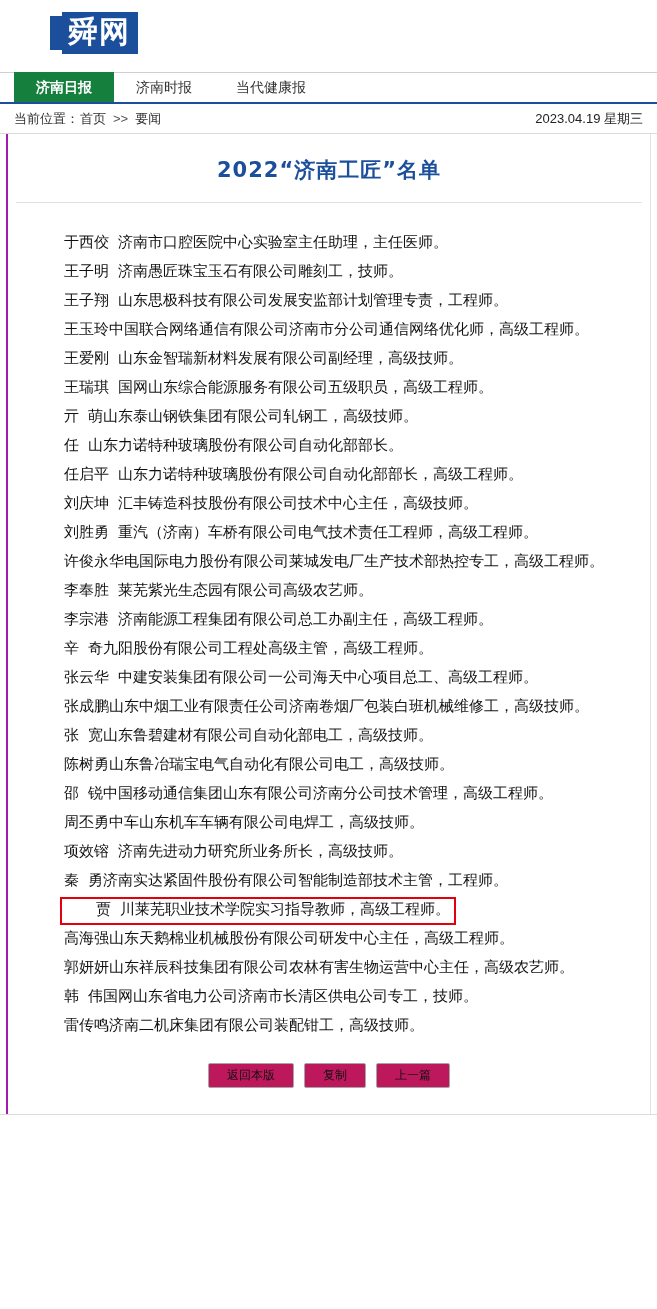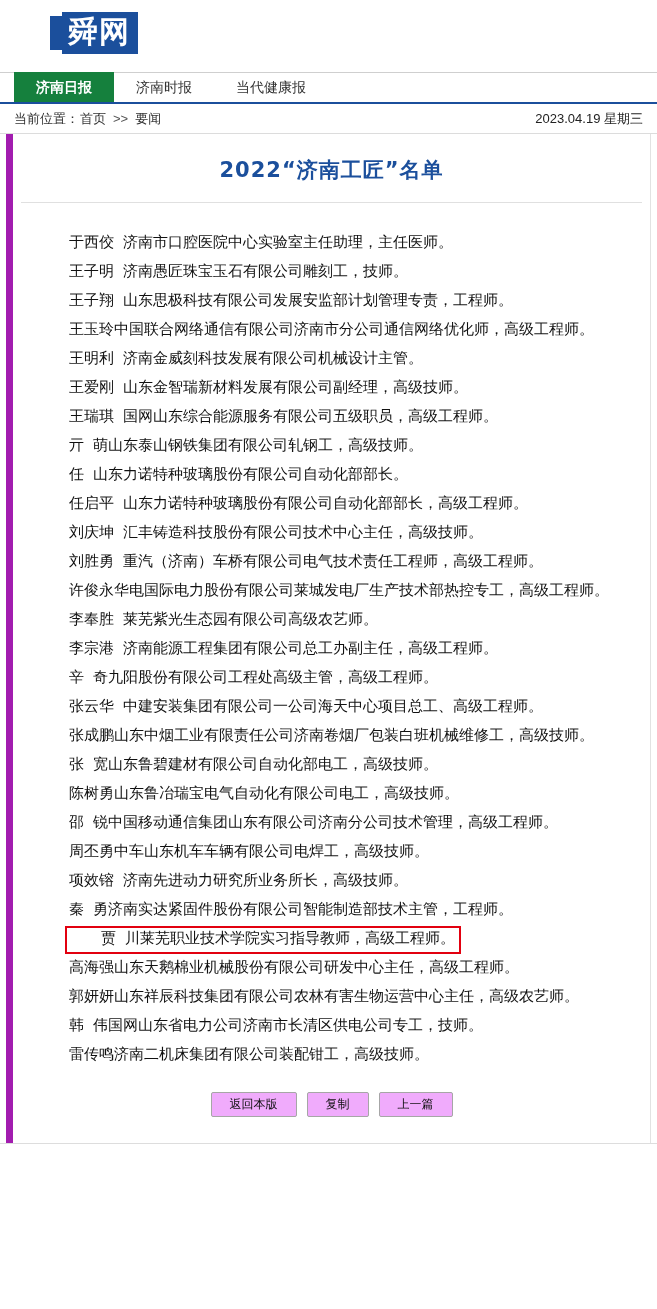--- a/index.html
+++ b/index.html
@@ -77,21 +77,21 @@
     font-size: 13px;
     color: #333;
     border-bottom: 1px solid #dcdcdc;
   }
   .crumb-left { display: flex; align-items: center; gap: 1px; }
   .crumb-left .sep { color: #555; padding: 0 6px; }
   .crumb-link { color: #333; text-decoration: none; }
   .crumb-date { font-size: 13px; color: #222; }
   
   .content {
-    border-left: 7px solid #a21caf;
+    border-left: 2px solid #a21caf;
     border-right: 1px solid #e2e2e2;
     margin: 0 6px;
     padding: 0 0 10px 0;
   }
   .title {
     text-align: center;
     color: #1b4f9c;
     font-size: 21px;
     font-weight: bold;
     padding: 22px 0 18px 0;
@@ -128,21 +128,21 @@
   .footer-btns {
     display: flex;
     justify-content: center;
     gap: 10px;
     padding: 22px 0 16px 0;
   }
   .btn {
     font-size: 12px;
     font-family: "DejaVu Sans", sans-serif;
     padding: 3px 18px;
-    background: #f0abfc;
+    background: #be185d;
     border: 1px solid #a6a6a6;
     border-radius: 2px;
     color: #111;
     cursor: pointer;
   }
   .bottom-rule {
     border-top: 1px solid #dddddd;
     margin: 0 0 0 0;
   }
 </style>
@@ -176,21 +176,20 @@
 
   <div class="content">
     <div class="title">2022“济南工匠”名单</div>
     <div class="title-rule"></div>
 
     <div class="body-text" id="article-body">
         <p>于西佼  济南市口腔医院中心实验室主任助理，主任医师。</p>
         <p>王子明  济南愚匠珠宝玉石有限公司雕刻工，技师。</p>
         <p>王子翔  山东思极科技有限公司发展安监部计划管理专责，工程师。</p>
         <p>王玉玲中国联合网络通信有限公司济南市分公司通信网络优化师，高级工程师。</p>
-        <p>王明利  济南金威刻科技发展有限公司机械设计主管。</p>
         <p>王爱刚  山东金智瑞新材料发展有限公司副经理，高级技师。</p>
         <p>王瑞琪  国网山东综合能源服务有限公司五级职员，高级工程师。</p>
         <p>亓  萌山东泰山钢铁集团有限公司轧钢工，高级技师。</p>
         <p>任  山东力诺特种玻璃股份有限公司自动化部部长。</p>
         <p>任启平  山东力诺特种玻璃股份有限公司自动化部部长，高级工程师。</p>
         <p>刘庆坤  汇丰铸造科技股份有限公司技术中心主任，高级技师。</p>
         <p>刘胜勇  重汽（济南）车桥有限公司电气技术责任工程师，高级工程师。</p>
         <p>许俊永华电国际电力股份有限公司莱城发电厂生产技术部热控专工，高级工程师。</p>
         <p>李奉胜  莱芜紫光生态园有限公司高级农艺师。</p>
         <p>李宗港  济南能源工程集团有限公司总工办副主任，高级工程师。</p>

